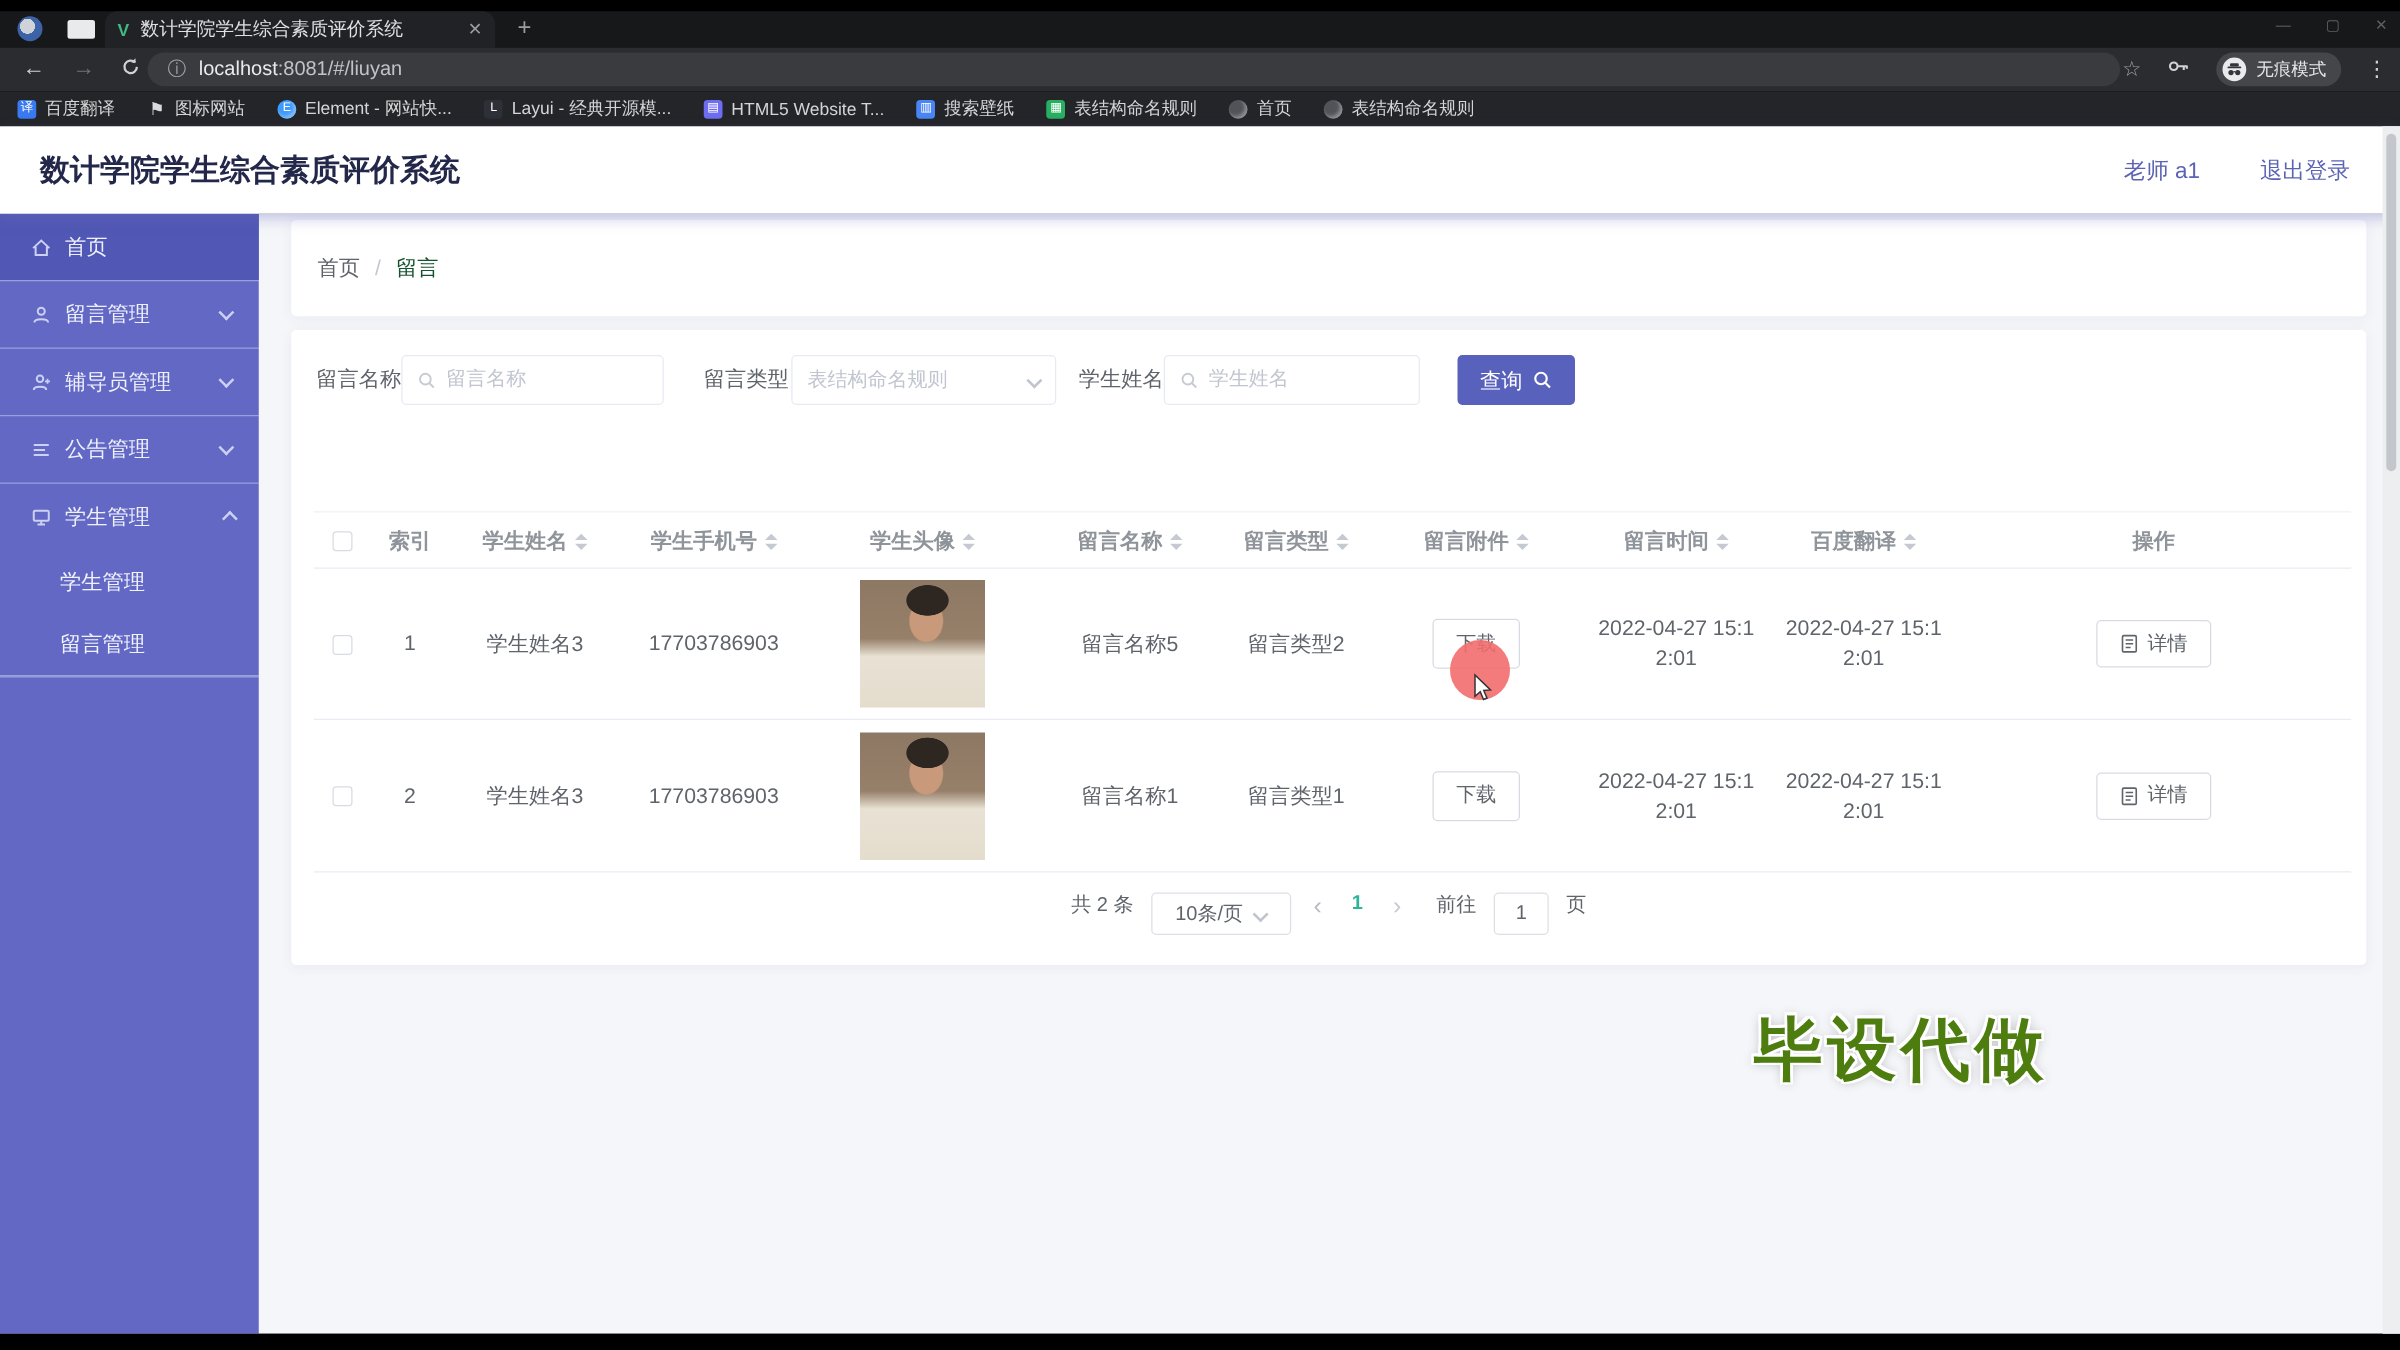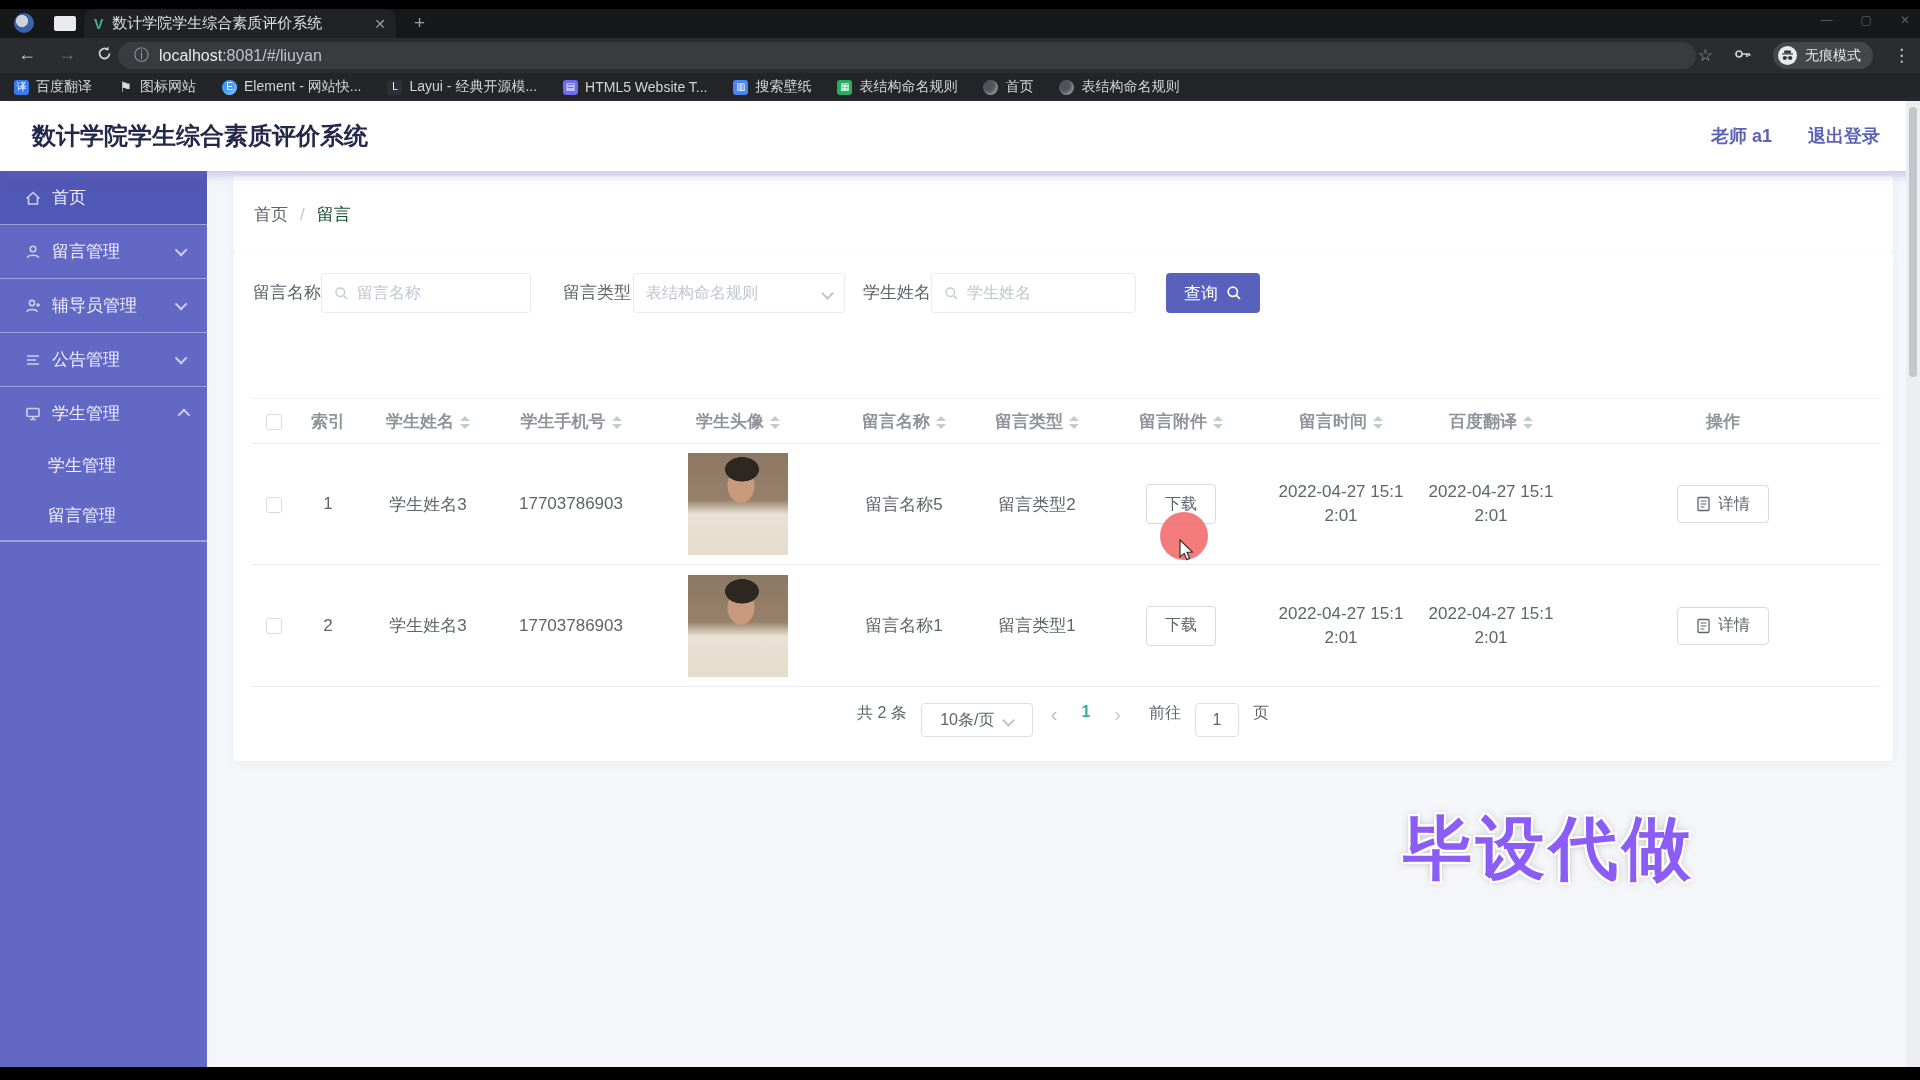--- a/index.html
+++ b/index.html
@@ -45,21 +45,21 @@
   .bm-ic { width:15px; height:15px; border-radius:3px; display:flex; align-items:center;
     justify-content:center; color:#fff; font-size:10px; line-height:1; }
   .bm-ic.round { border-radius:50%; box-shadow:inset -2px -2px 3px rgba(255,255,255,.35); }
   .bm-ic.flat { background:transparent !important; color:#d8dadd; font-size:14px; }
   .bm-label { color:#d4d5d7; font-size:14px; white-space:nowrap; }
 
   
   .app-header { position:absolute; top:101px; left:0; width:100%; height:70px; background:#fff;
     box-shadow:0 4px 10px rgba(104,110,190,.35); z-index:3; }
   .app-title { position:absolute; left:32px; top:19px; font-size:24px; font-weight:bold; color:#23284a; }
-  .hdr-right { position:absolute; right:40px; top:23px; display:flex; gap:36px;font-weight:bold; }
+  .hdr-right { position:absolute; right:40px; top:23px; display:flex; gap:48px; }
   .hdr-user, .hdr-logout { color:#5c63b4; font-size:18px; }
 
   
   .app-body { position:absolute; top:171px; left:0; right:0; bottom:13px; background:#f5f6f9; }
   .sidebar { position:absolute; left:0; top:0; width:207px; height:100%; background:#6268c3; }
   .menu-item { height:53px; display:flex; align-items:center; padding:0 20px 0 24px; color:#eef0fb;
     font-size:17px; position:relative; }
   .menu-item.active { background:#5157b4; }
   .menu-divider { height:1px; background:rgba(225,228,252,.45); }
   .mi-icon { width:18px; height:18px; margin-right:10px; flex:none; }
@@ -71,21 +71,21 @@
 
   .content { position:absolute; left:207px; top:0; right:14px; bottom:0; }
   .card { position:absolute; left:26px; right:13px; background:#fff; border-radius:4px;
     box-shadow:0 2px 10px rgba(60,70,130,.06); }
   .crumb-card { top:5px; height:77px; display:flex; align-items:center; padding-left:21px; }
   .crumb { font-size:17px; display:flex; gap:12px; align-items:center; }
   .crumb-home { color:#5f646b; }
   .crumb-sep { color:#c3c7cf; }
   .crumb-current { color:#14532d; }
 
-  .main-card { top:82px; height:508px; }
+  .main-card { top:93px; height:508px; }
 
   
   .filters { position:absolute; top:20px; left:0; right:0; height:40px; }
   .f-label { position:absolute; top:0; line-height:40px; font-size:17px; color:#5f646b; white-space:nowrap; }
   .f-box { position:absolute; top:0; height:40px; background:#fff; border:1px solid #e7eaf1;
     border-radius:4px; display:flex; align-items:center; padding:0 12px; }
   .f-box input { border:none; outline:none; font-size:16px; color:#5f646b; width:100%; background:transparent; }
   .f-box input::placeholder { color:#c0c5cf; }
   .f-placeholder { font-size:16px; color:#c0c5cf; flex:1; white-space:nowrap; }
   .sel-chev { width:9px; height:9px; border-left:2px solid #c0c4cc; border-bottom:2px solid #c0c4cc;
@@ -124,21 +124,21 @@
     align-items:center; justify-content:center; gap:10px; color:#5f646b; }
   .pg-size .sel-chev { margin-left:0; border-color:#c0c4cc; }
   .pg-prev { color:#b7bbc2; font-size:20px; padding:0 4px; }
   .pg-page { color:#30b39a; font-weight:bold; padding:0 6px; }
   .pg-next { color:#c6cad1; font-size:20px; padding:0 4px; }
   .pg-goto { margin-left:10px; }
   .pg-input { width:44px; height:34px; border:1px solid #dcdfe6; border-radius:4px; text-align:center;
     font-size:16px; color:#5f646b; outline:none; }
   
   
-  .watermark { position:absolute; left:1196px; top:632px; font-size:69px; font-weight:900; color:#8b5cf6;
+  .watermark { position:absolute; left:1196px; top:632px; font-size:55px; font-weight:900; color:#4d7c0f;
     letter-spacing:4px; white-space:nowrap;
     text-shadow:2px 0 0 #fff,-2px 0 0 #fff,0 2px 0 #fff,0 -2px 0 #fff,
       2px 2px 0 #fff,-2px -2px 0 #fff,2px -2px 0 #fff,-2px 2px 0 #fff,0 0 9px rgba(0,0,0,.3); }
   .cursor-hl { position:absolute; left:953px; top:341px; width:48px; height:48px; border-radius:50%;
     background:rgba(242,109,109,.9); z-index:5; }
   .cursor-arrow { position:absolute; left:969px; top:367px; z-index:6; }
 
   .scrollbar { position:absolute; top:101px; right:0; width:14px; bottom:13px; background:#eceef0; z-index:4; }
   .scroll-thumb { position:absolute; top:6px; left:3px; width:8px; height:270px; background:#c3c6cb; border-radius:4px; }
   .bottom-black { position:absolute; left:0; bottom:0; width:100%; height:13px; background:#000; }

